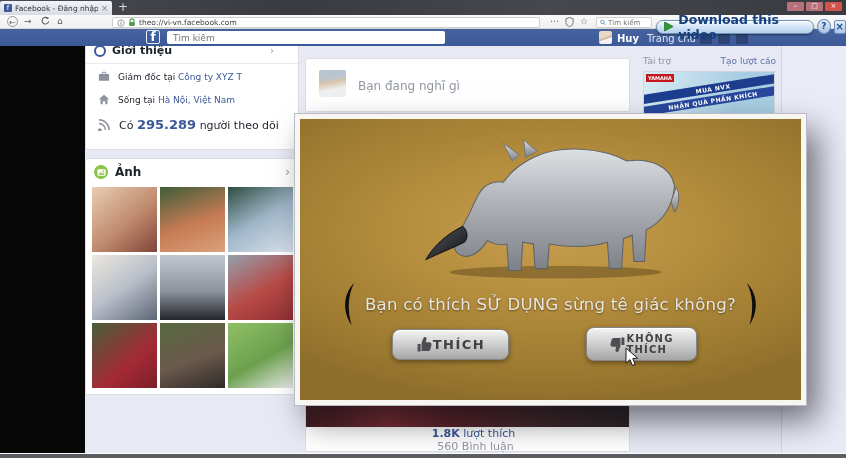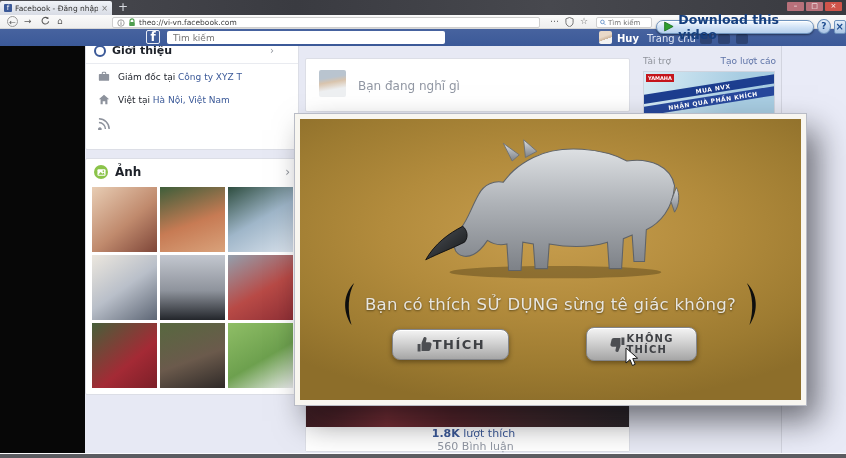--- a/index.html
+++ b/index.html
@@ -265,28 +265,29 @@
       <svg width="12" height="11" viewBox="0 0 14 12">
           <rect x="1" y="3" width="12" height="8" rx="1" fill="#8d929c"></rect>
           <rect x="5" y="1" width="4" height="3" rx="1" fill="none" stroke="#8d929c" stroke-width="1.2"></rect>
         </svg>
       <span><span>Giám đốc tại </span><span class="lnk">Công ty XYZ T</span></span>
     </div>
     <div class="about-row" style="top:53px;">
       <svg width="12" height="12" viewBox="0 0 14 14">
           <path d="M7,1 L13,6 H11 V12 H8.5 V8.5 H5.5 V12 H3 V6 H1 Z" fill="#8d929c"></path>
         </svg>
-      <span><span>Việt tại </span><span class="lnk">Hà Nội, Việt Nam</span></span>
+      <span><span>Sống tại </span><span class="lnk">Hà Nội, Việt Nam</span></span>
     </div>
     <div class="about-row" style="top:76px;">
       <svg width="13" height="13" viewBox="0 0 14 14">
           <path d="M2,12 a2,2 0 1 0 0.01,0 Z" fill="#8d929c" transform="translate(0,-1)"></path>
           <path d="M1,6 a7,7 0 0 1 7,7" fill="none" stroke="#8d929c" stroke-width="1.6"></path>
           <path d="M1,2 a11,11 0 0 1 11,11" fill="none" stroke="#8d929c" stroke-width="1.6"></path>
         </svg>
+      <span class="follow-txt"><span>Có </span><span class="follow-count">295.289</span><span> người theo dõi</span></span>
     </div>
   </div>
 
   <div class="card" style="left:85px; top:158px; width:214px; height:237px;">
     <div class="ph-head">
       <div class="ph-circle">
         <svg width="9" height="9" viewBox="0 0 10 10">
             <rect x="0.5" y="1.5" width="9" height="7" rx="1" fill="#fff"></rect>
             <path d="M1.5,7.5 L4,4.5 L6,6.5 L7.5,5 L8.5,7.5 Z" fill="#8bc34a"></path>
             <circle cx="7" cy="3.5" r="0.9" fill="#8bc34a"></circle>

